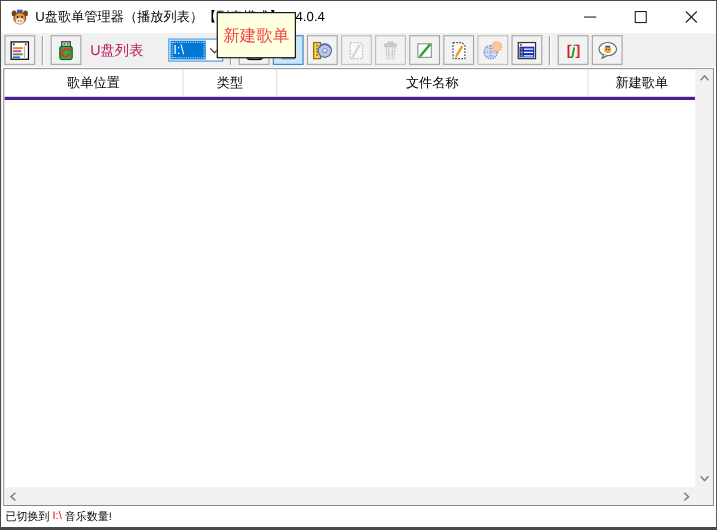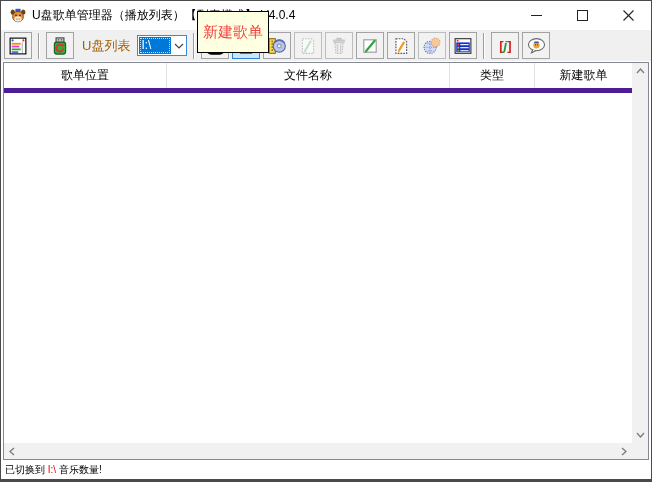--- a/index.html
+++ b/index.html
@@ -16,33 +16,33 @@
   .wc{width:46px;height:100%;display:flex;align-items:center;justify-content:center;cursor:default;}
   .glyph-min{display:block;width:11px;border-top:1px solid #222;}
   .glyph-max{display:block;width:9px;height:9px;border:1px solid #222;}
   
   .toolbar{height:31px;background:#f0f0f0;display:flex;align-items:center;padding-left:3px;gap:3px;}
   .tbtn{width:28px;height:27px;flex:none;background:#f2f2f2;border:1px solid #a3a3a3;
         display:flex;align-items:center;justify-content:center;padding:0;box-sizing:border-box;}
   .tbtn.disabled{border-color:#bdbdbd;}
   .tbtn.active{background:#cce6f7;border-color:#2e84cf;}
   .tsep{width:0;height:26px;border-left:1px solid #9c9c9c;border-right:1px solid #fff;margin:0 3px;flex:none;}
-  .usb-label{color:#a16207;font-size:13px;margin:0 4px 0 5px;white-space:nowrap;}
+  .usb-label{color:#be185d;font-size:13px;margin:0 20px 0 5px;white-space:nowrap;}
   .combo{width:50px;height:21px;background:#fff;border:1px solid #3b8ad9;display:flex;align-items:center;box-sizing:border-box;}
   .combo-value{flex:1;margin:1px;background:#0078d7;color:#fff;font-size:12px;line-height:15px;padding:1px 2px;outline:1px dotted #bfe0f5;outline-offset:-2px;}
   .combo-arrow{width:14px;display:flex;justify-content:center;flex:none;}
   .script-glyphs{font-size:13px;font-weight:bold;line-height:1;}
   .bracket{color:#d42020;}
   .jchar{color:#2a9a2a;font-style:italic;}
   
   .listview{position:absolute;left:2px;right:2px;top:61px;height:398px;border:1px solid #828790;
             box-sizing:border-box;background:#fff;display:grid;
             grid-template-columns:1fr 16px;grid-template-rows:1fr 16px;}
   .lv-content{grid-column:1;grid-row:1;display:flex;flex-direction:column;overflow:hidden;}
-  .lv-header{display:flex;height:25px;flex:none;border-bottom:5px solid #4c1d95;background:#fff;}
+  .lv-header{display:flex;height:25px;flex:none;border-bottom:3px solid #4c1d95;background:#fff;}
   .hcell{font-size:12px;color:#000;display:flex;align-items:center;justify-content:center;
          border-right:1px solid #e2e2e2;box-sizing:border-box;white-space:nowrap;}
   .hcell.c1{width:163px;} .hcell.c2{width:283px;} .hcell.c3{width:85px;} .hcell.c4{flex:1;border-right:none;}
   .lv-body{flex:1;background:#fff;}
   .vscroll{grid-column:2;grid-row:1;background:#f1f1f1;display:flex;flex-direction:column;
            justify-content:space-between;align-items:center;}
   .hscroll{grid-column:1;grid-row:2;background:#f1f1f1;display:flex;
            justify-content:space-between;align-items:center;}
   .corner{grid-column:2;grid-row:2;background:#f1f1f1;}
   .sarrow{width:16px;height:16px;display:flex;align-items:center;justify-content:center;flex:none;}
@@ -235,22 +235,22 @@
           <circle cx="10" cy="7.4" r="0.5" fill="#222"></circle>
       </svg>
     </button>
 
   </div>
 
   <div class="listview">
     <div class="lv-content">
       <div class="lv-header">
         <div class="hcell c1">歌单位置</div>
+        <div class="hcell c3">类型</div>
         <div class="hcell c2">文件名称</div>
-        <div class="hcell c3">类型</div>
         <div class="hcell c4">新建歌单</div>
       </div>
       <div class="lv-body"></div>
     </div>
 
     <div class="vscroll">
       <span class="sarrow">
         <svg width="9" height="6" viewBox="0 0 9 6">
             <polyline points="1,5 4.5,1 8,5" fill="none" stroke="#7b7b7b" stroke-width="1.3"></polyline>
           </svg>

